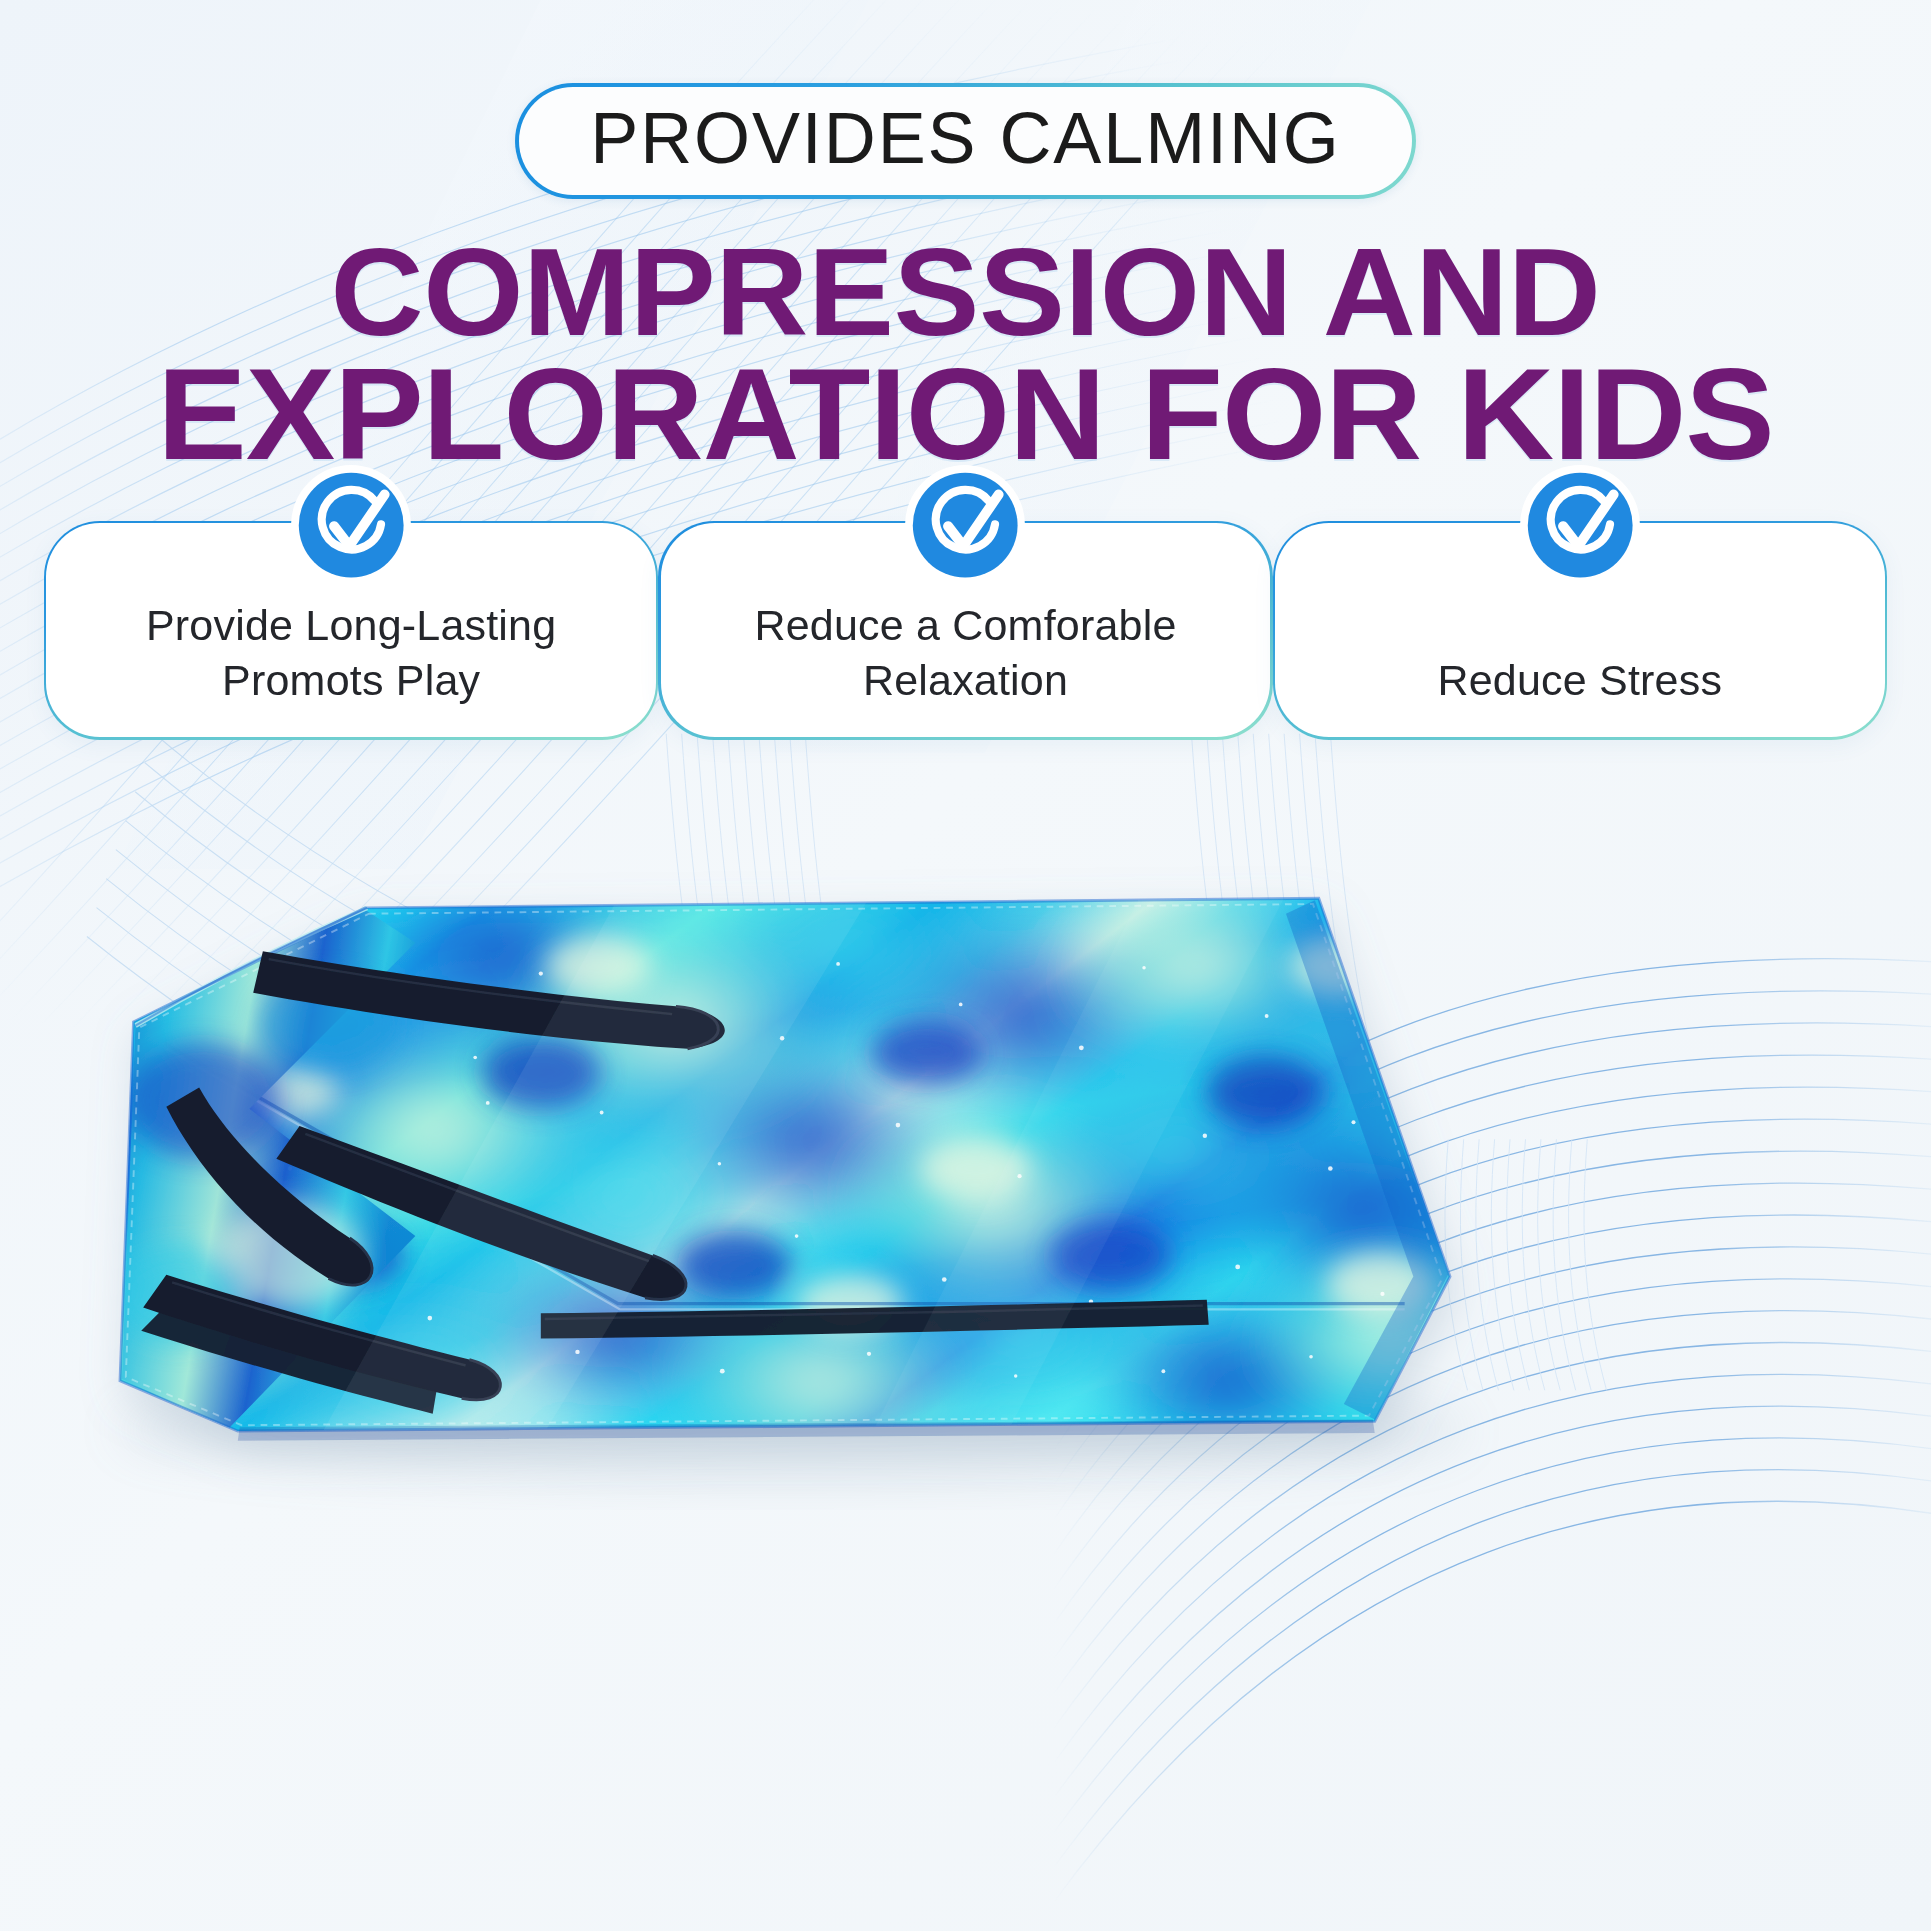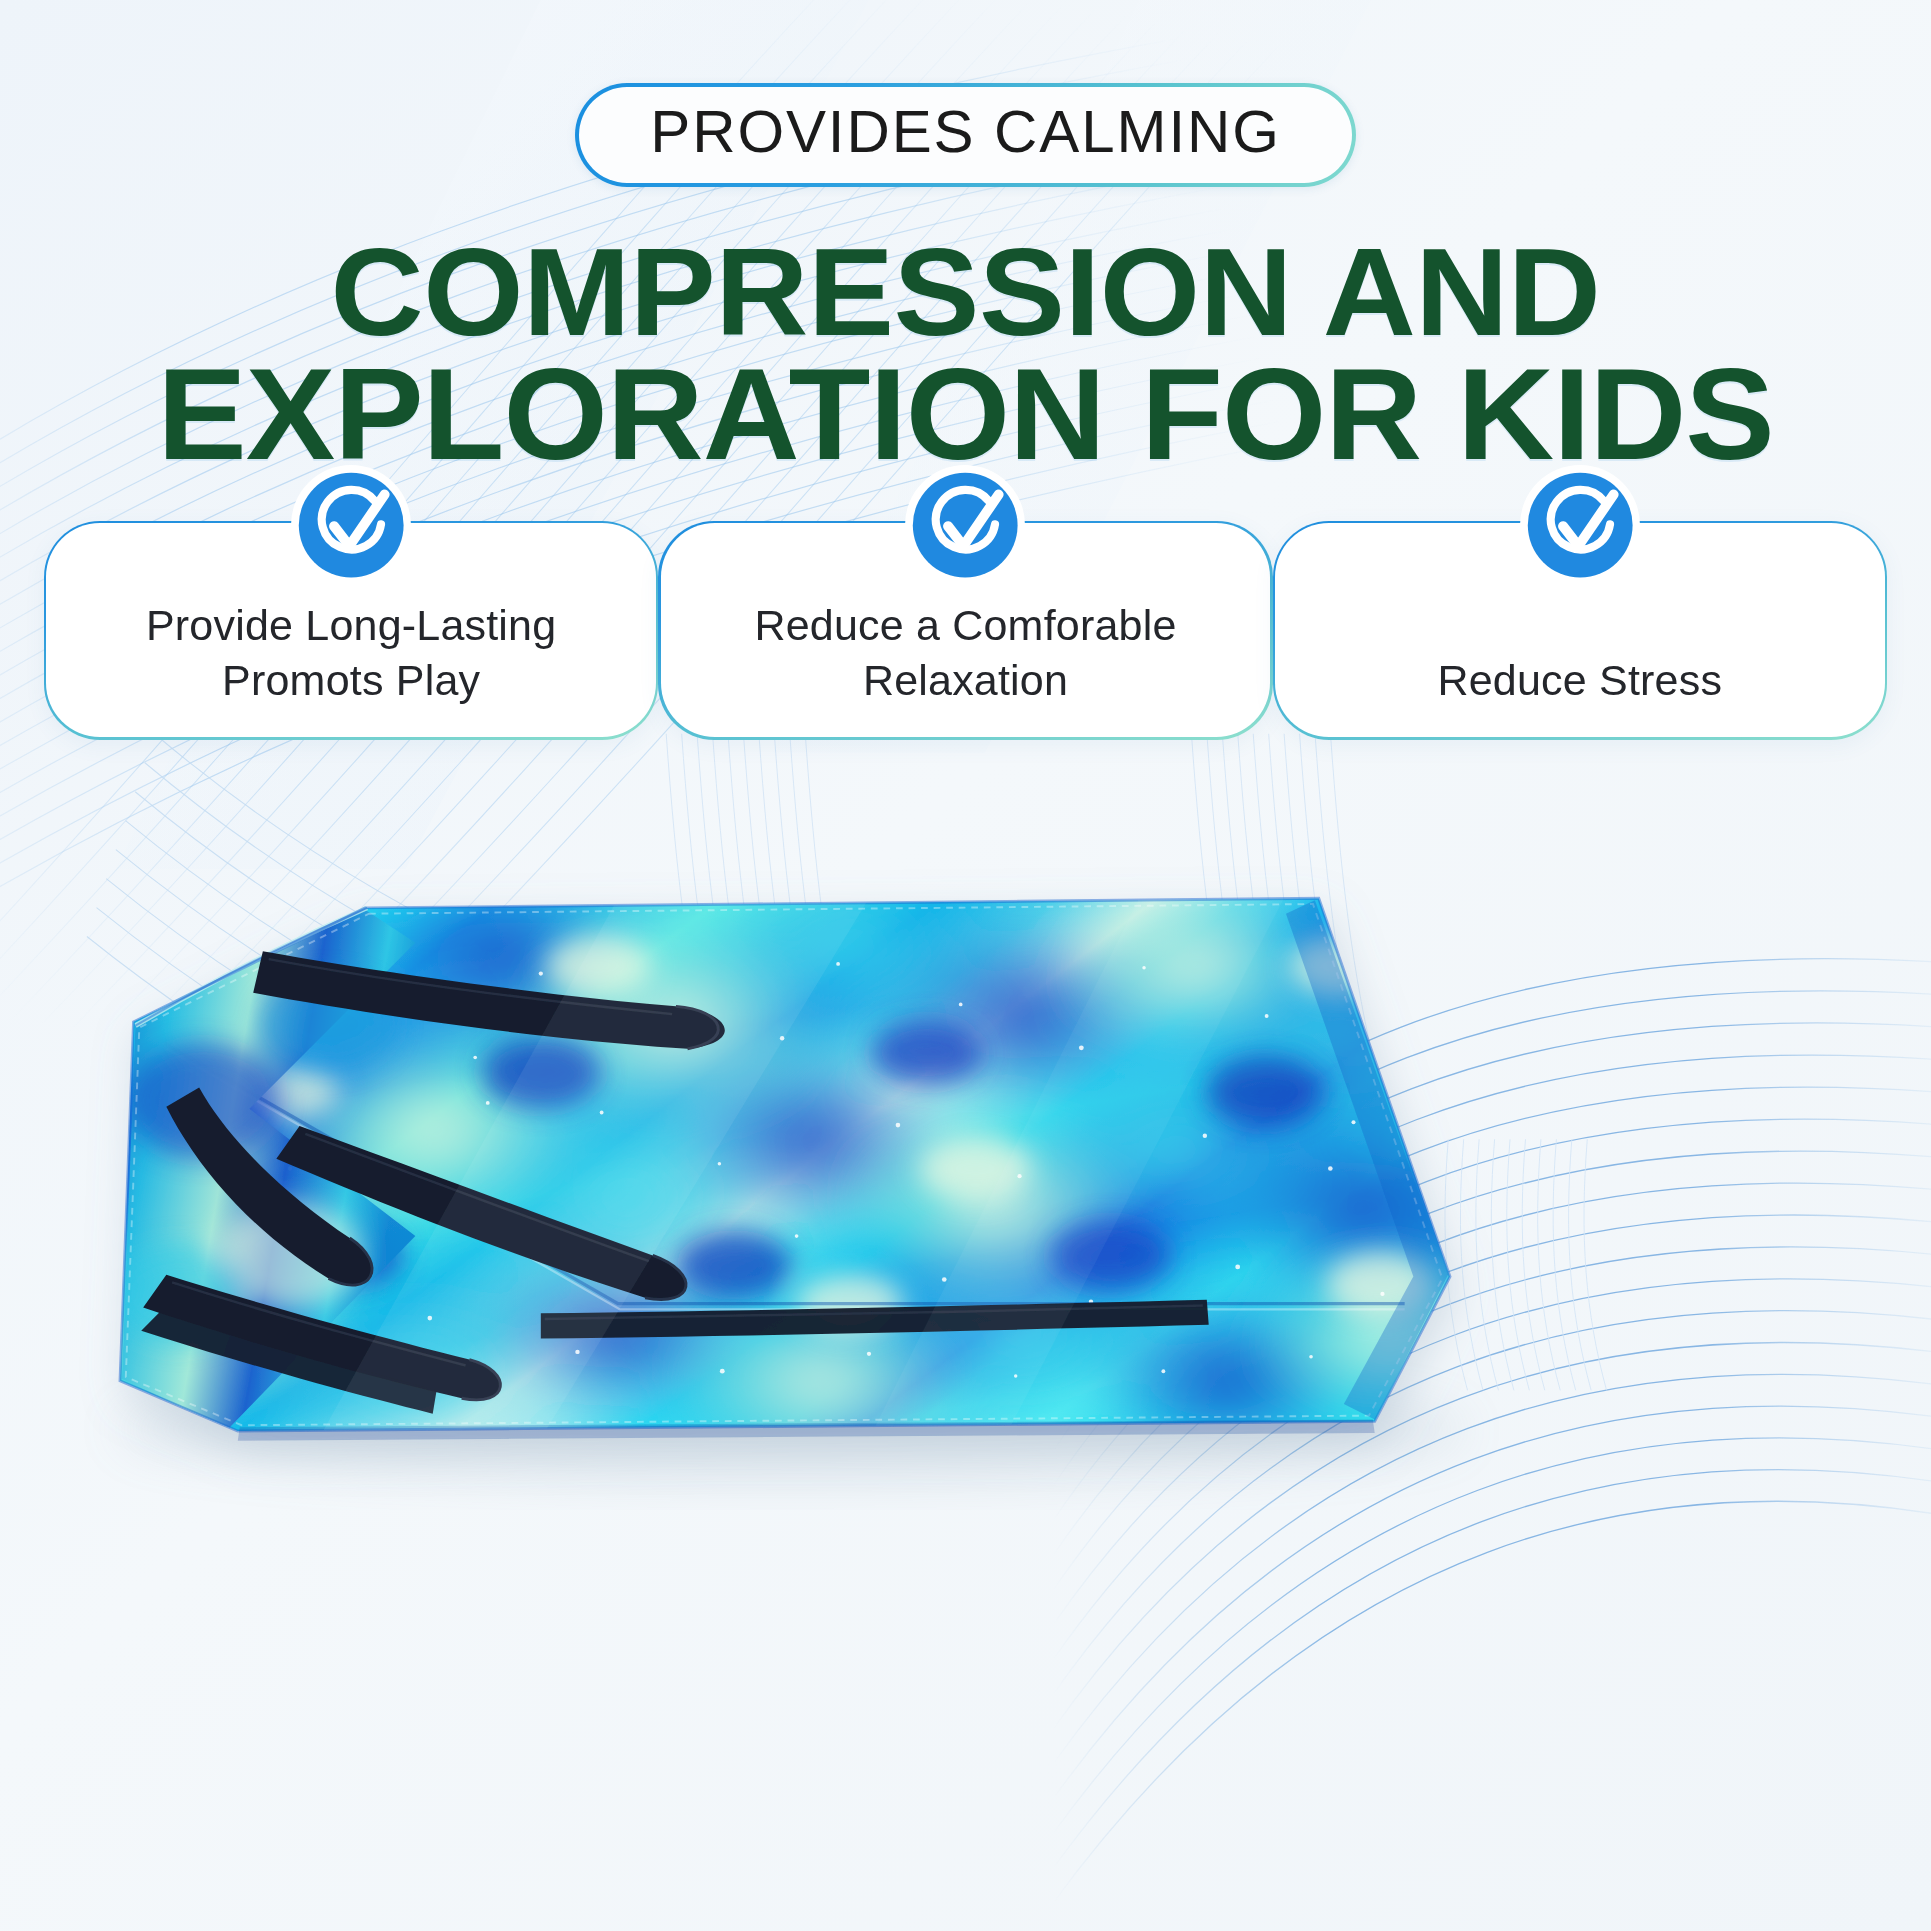--- a/index.html
+++ b/index.html
@@ -26,34 +26,34 @@
     background:linear-gradient(105deg,#1a8fe0 0%, #2b9fe0 35%, #58c3cf 72%, #7fd9cf 100%);
     box-shadow:0 1.9px 9.7px rgba(40,110,170,.10);
   }
   .badge-inner {
     background:#fcfdfe;
     border-radius:965px;
     padding:15.4px 71px 21px 71px;
     display:flex; align-items:center; justify-content:center;
   }
   .badge-text {
-    font-size:60px;
+    font-size:72px;
     line-height:1;
     letter-spacing:1.9px;
     font-weight:400;
     color:#1b1b1b;
     white-space:nowrap;
     font-family:"Liberation Sans", sans-serif;
   }
 
   
   .headline {
     position:absolute; top:232px; left:0; right:0;
     text-align:center; z-index:5;
-    color:#14532d;
+    color:#701a75;
   }
   .headline .hl-line {
     display:block;
     font-weight:bold;
     font-size:124px;
     line-height:0.97;
     letter-spacing:-0.5px;
     transform:scaleX(1.04);
     font-family:"Liberation Sans Narrow","Liberation Sans",sans-serif;
     text-shadow:0 1.9px 0 rgba(32,137,224,.12);

